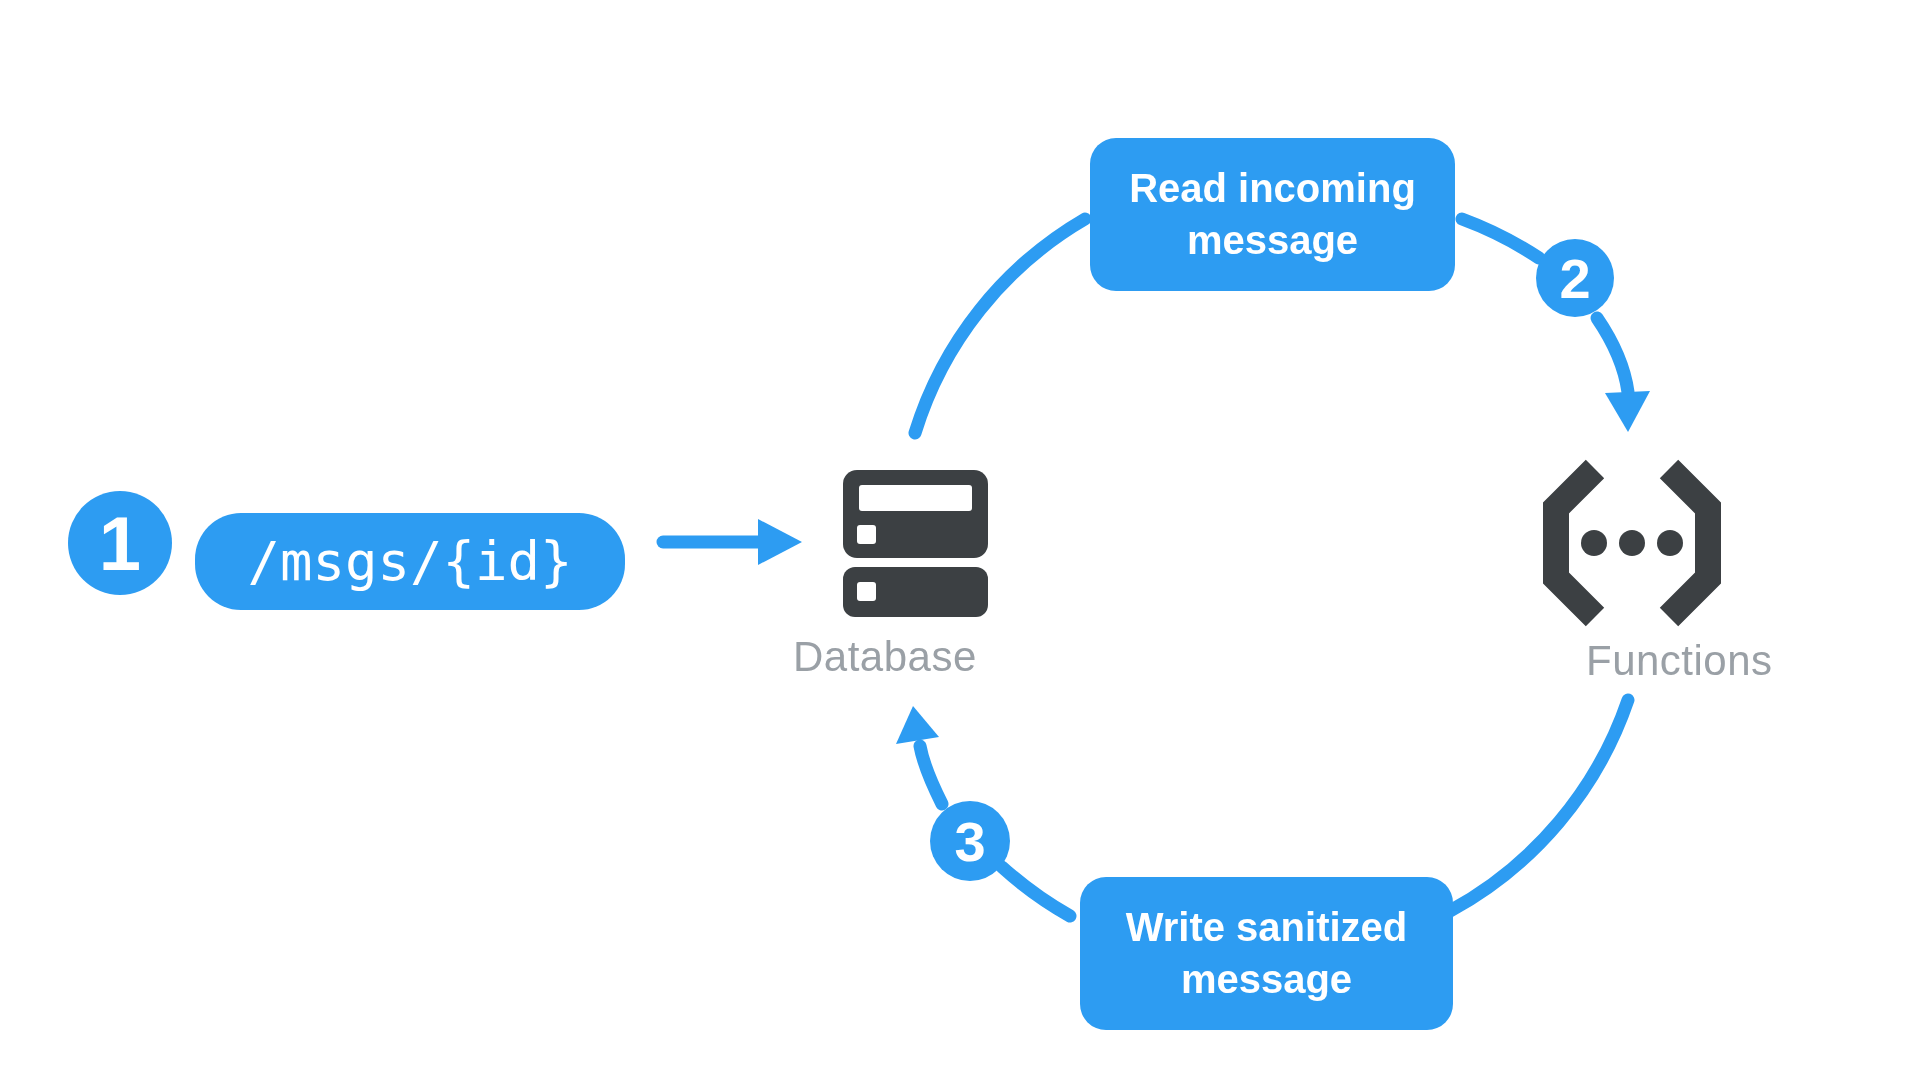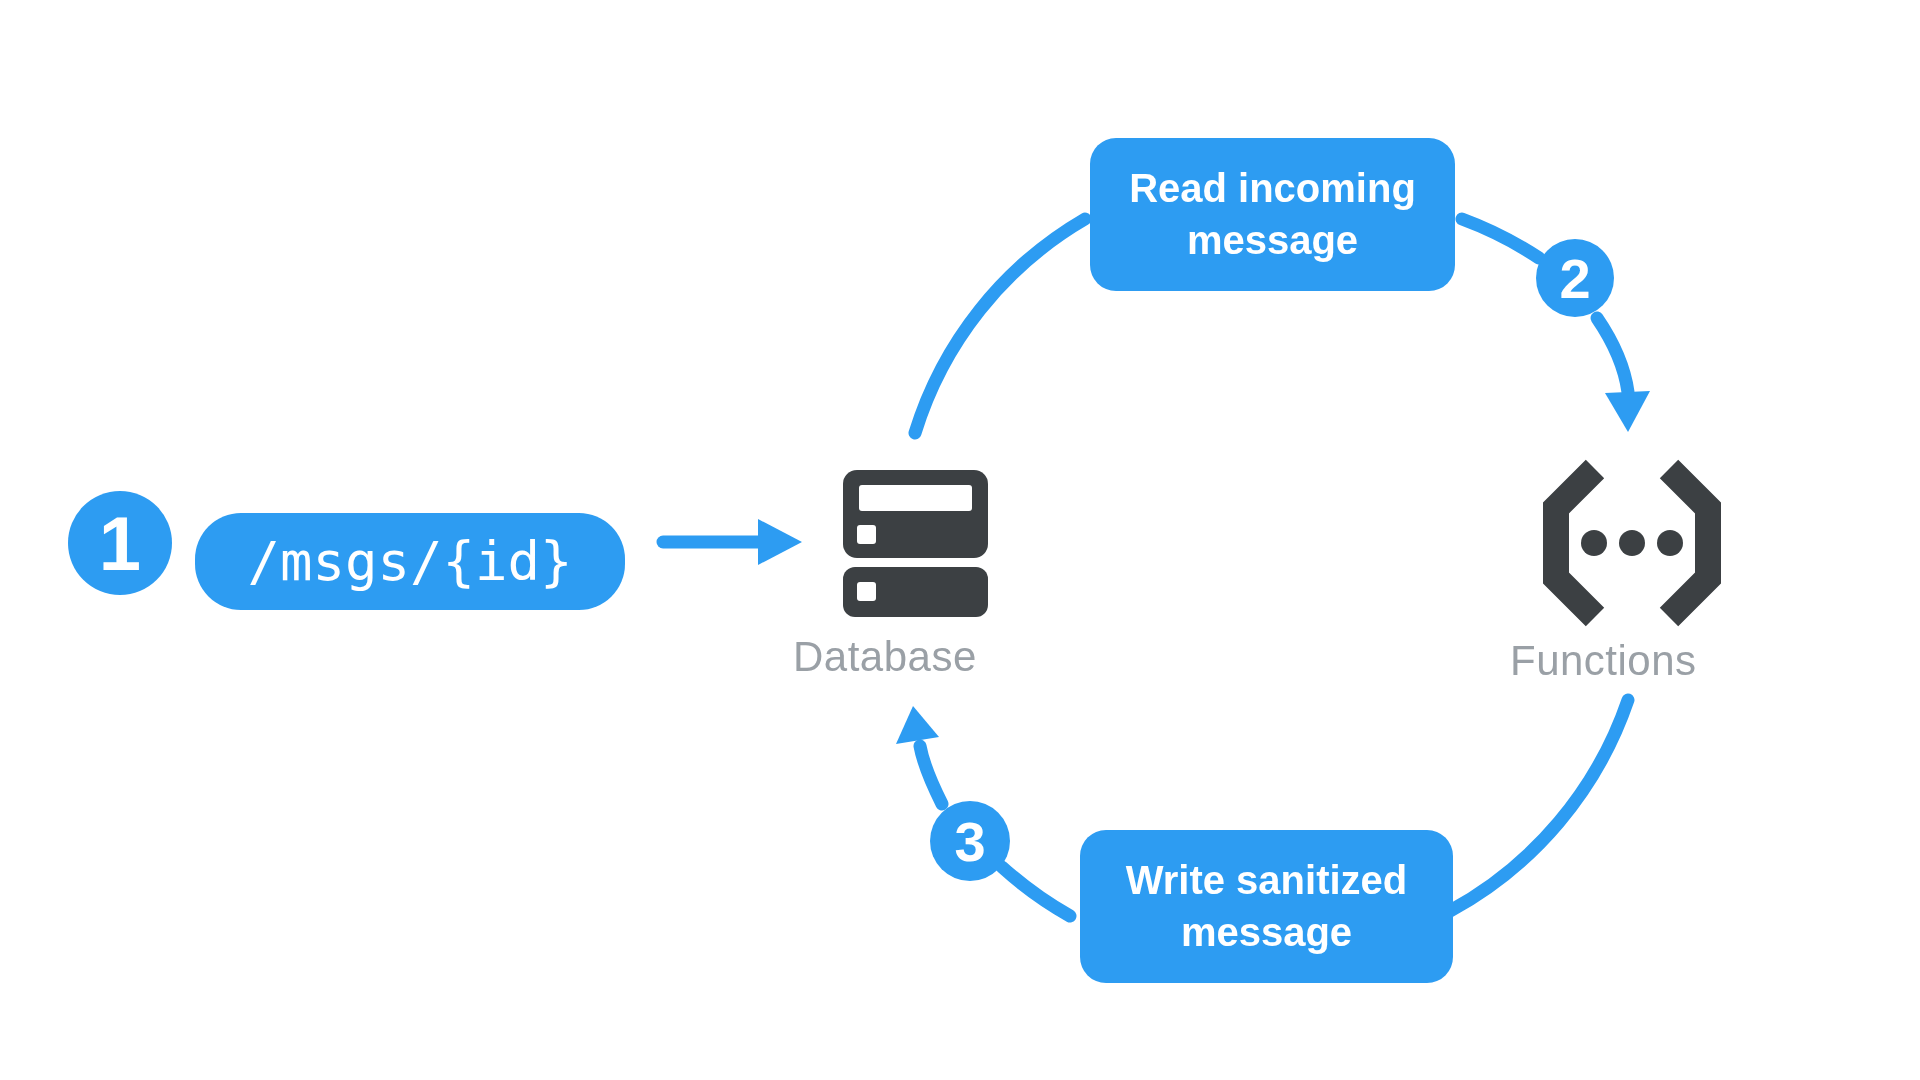--- a/index.html
+++ b/index.html
@@ -37,28 +37,28 @@
     font-size:54px;color:#fff;
   }
 
   .flow-box{
     position:absolute;background:var(--accent);border-radius:26px;
     color:#fff;font-size:40px;font-weight:700;line-height:1.28;
     display:flex;align-items:center;justify-content:center;text-align:center;
     padding:10px 28px;
   }
   .box-read{left:1090px;top:138px;width:365px;height:153px;}
-  .box-write{left:1080px;top:830px;width:373px;height:153px;}
+  .box-write{left:1080px;top:877px;width:373px;height:153px;}
 
   .node-label{
     position:absolute;color:var(--label_gray);font-size:42px;font-weight:400;
     text-align:left;letter-spacing:0.5px;
   }
   .label-database{left:793px;top:633px;width:245px;}
-  .label-functions{left:1510px;top:637px;width:245px;}
+  .label-functions{left:1586px;top:637px;width:245px;}
 
   .node-icon{position:absolute;}
   .icon-database{left:843px;top:470px;}
   .icon-functions{left:1542px;top:458px;}
 </style>
 </head>
 <body>
 
 <div class="canvas">
 

